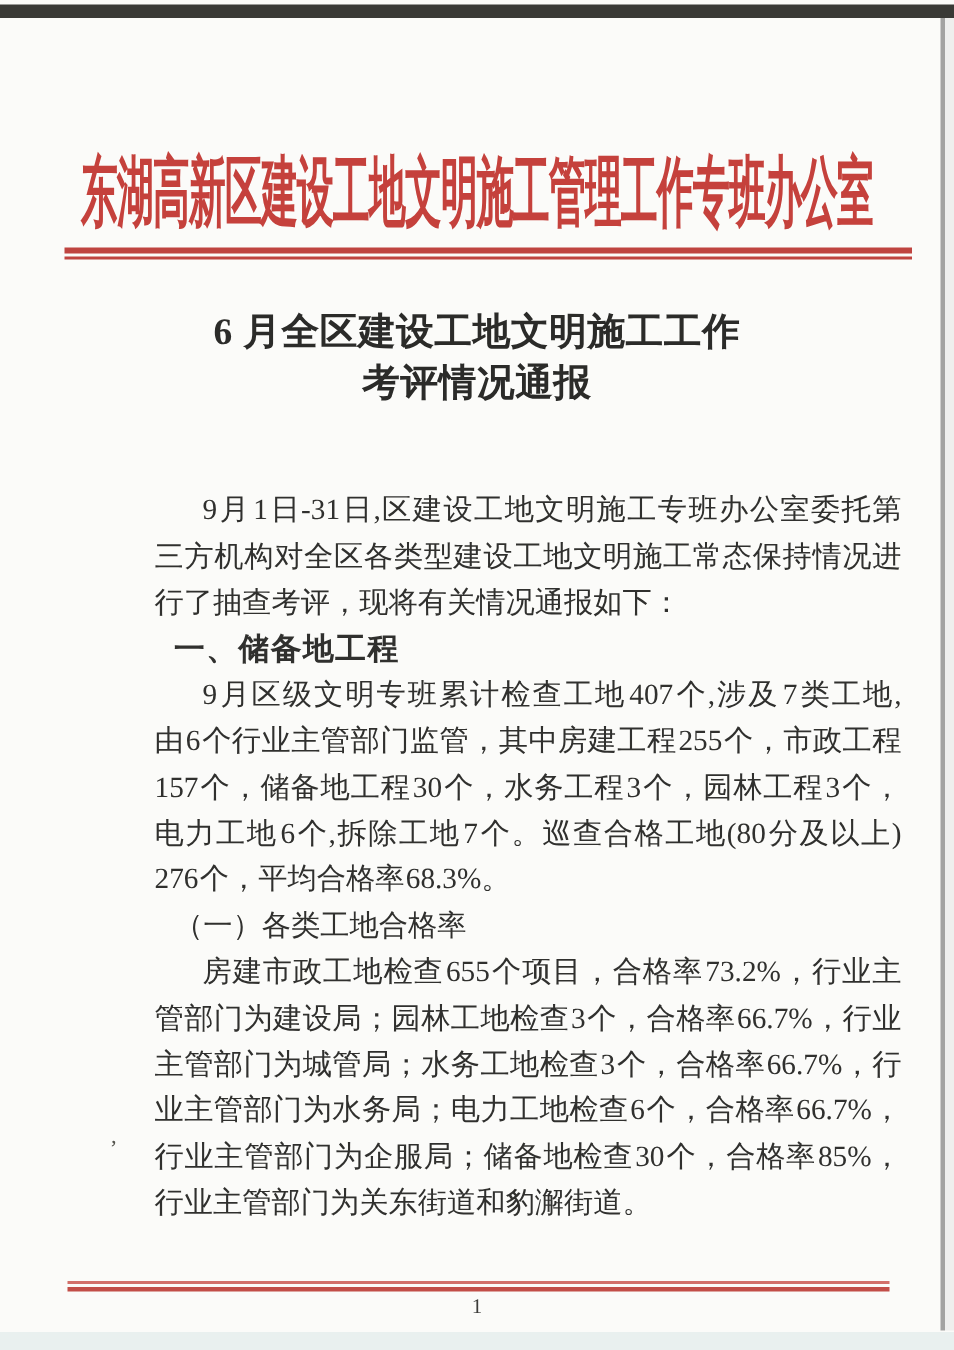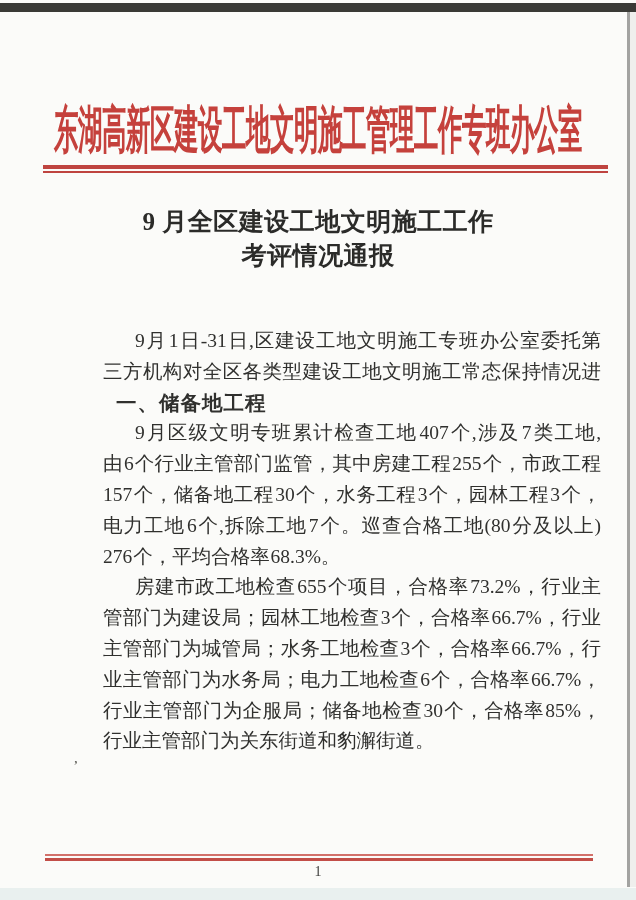--- a/index.html
+++ b/index.html
@@ -59,36 +59,38 @@
   <div class="top-bar"></div>
   <div class="edge-outer"></div>
   <div class="edge-line"></div>
 
   <div class="letterhead">
     <span>东湖高新区建设工地文明施工管理工作专班办公室</span>
   </div>
   <div class="head-rule"></div>
 
   <div class="title">
-    <div>9 月全区建设工地文明施工工作</div>
+    <div>6 月全区建设工地文明施工工作</div>
     <div>考评情况通报</div>
   </div>
 
   <div class="body-text">
     <div class="ln ind">9 月 1 日-31 日,区建设工地文明施工专班办公室委托第</div>
     <div class="ln">三方机构对全区各类型建设工地文明施工常态保持情况进</div>
+    <div class="ln end">行了抽查考评，现将有关情况通报如下：</div>
 
     <div class="ln h1">一、储备地工程</div>
 
     <div class="ln ind">9 月区级文明专班累计检查工地 407 个,涉及 7 类工地,</div>
     <div class="ln">由 6 个行业主管部门监管，其中房建工程 255 个，市政工程</div>
     <div class="ln">157 个，储备地工程 30 个，水务工程 3 个，园林工程 3 个，</div>
     <div class="ln">电力工地 6 个,拆除工地 7 个。巡查合格工地(80 分及以上)</div>
     <div class="ln end">276 个，平均合格率 68.3%。</div>
 
+    <div class="ln h2">（一）各类工地合格率</div>
 
     <div class="ln ind">房建市政工地检查 655 个项目，合格率 73.2%，行业主</div>
     <div class="ln">管部门为建设局；园林工地检查 3 个，合格率 66.7%，行业</div>
     <div class="ln">主管部门为城管局；水务工地检查 3 个，合格率 66.7%，行</div>
     <div class="ln">业主管部门为水务局；电力工地检查 6 个，合格率 66.7%，</div>
     <div class="ln">行业主管部门为企服局；储备地检查 30 个，合格率 85%，</div>
     <div class="ln end">行业主管部门为关东街道和豹澥街道。</div>
   </div>
 
   <div class="artifact">,</div>

